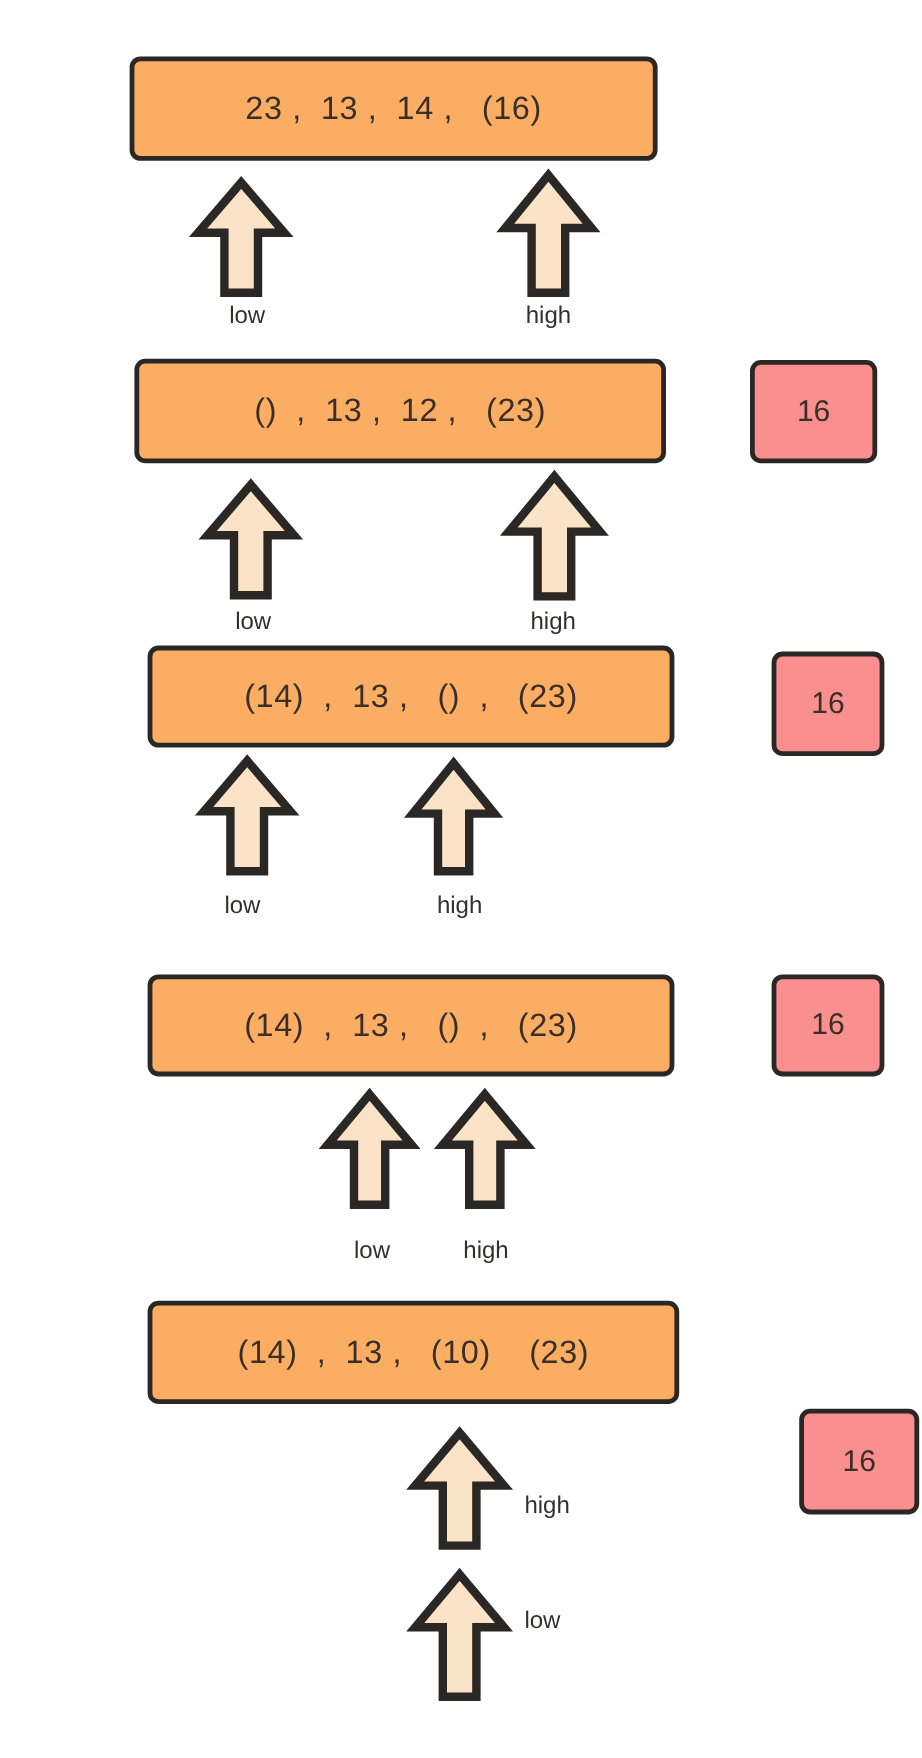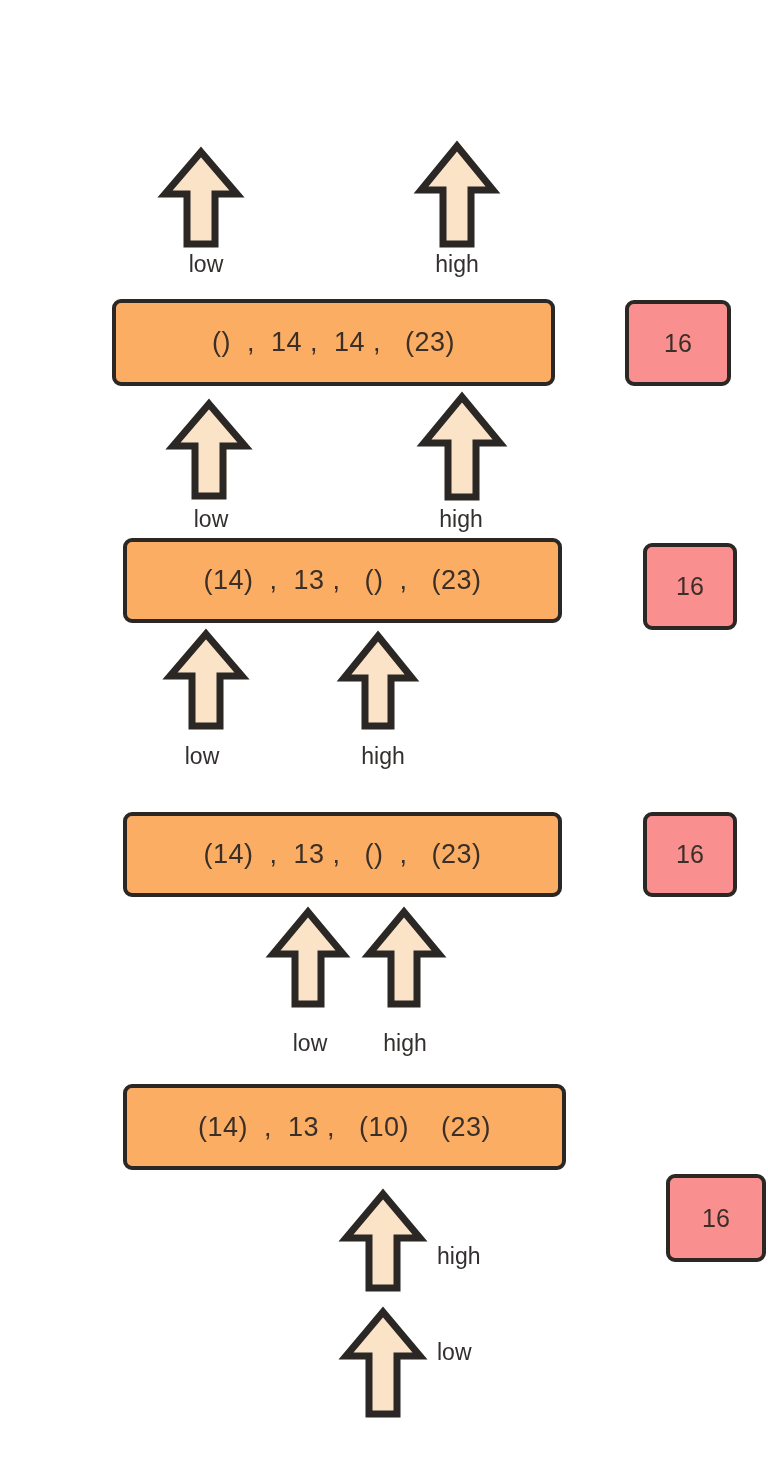--- a/index.html
+++ b/index.html
@@ -66,48 +66,51 @@
   }
   .arrow svg {
     display: block;
     overflow: visible;
   }
 
   
   .lbl {
     position: absolute;
     color: #332f2e;
-    font-size: 23px;
+    font-size: 20px;
     line-height: 1;
     white-space: nowrap;
   }
   .lbl.center { transform: translateX(-50%); }
 </style>
 </head>
 <body>
 
 <div class="stage">
 
+  <div class="array-box" style="left:108px; top:47px; width:440px; height:87px;">
+    <span class="array-text">23 ,  13 ,  14 ,   (16)</span>
+  </div>
 
   <div class="arrow" style="left:161px; top:148px;">
     <svg width="80" height="100" viewBox="0 0 80 100" aria-hidden="true">
       <path d="M40 4 L76 46 L54 46 L54 96 L26 96 L26 46 L4 46 Z" fill="#FBE3C8" stroke="#2B2725" stroke-width="7" stroke-linejoin="miter"></path>
     </svg>
   </div>
   <div class="lbl center" style="left:206px; top:253px;">low</div>
 
   <div class="arrow" style="left:417px; top:142px;">
     <svg width="80" height="106" viewBox="0 0 80 106" aria-hidden="true">
       <path d="M40 4 L76 48 L54 48 L54 102 L26 102 L26 48 L4 48 Z" fill="#FBE3C8" stroke="#2B2725" stroke-width="7" stroke-linejoin="miter"></path>
     </svg>
   </div>
   <div class="lbl center" style="left:457px; top:253px;">high</div>
 
   <div class="array-box" style="left:112px; top:299px; width:443px; height:87px;">
-    <span class="array-text">()  ,  14 ,  14 ,   (23)</span>
+    <span class="array-text">()  ,  13 ,  12 ,   (23)</span>
   </div>
   <div class="pivot-box" style="left:577px; top:300px; width:106px; height:86px;">
     <span class="pivot-text">16</span>
   </div>
 
   <div class="arrow" style="left:169px; top:400px;">
     <svg width="80" height="100" viewBox="0 0 80 100" aria-hidden="true">
       <path d="M40 4 L76 46 L54 46 L54 96 L26 96 L26 46 L4 46 Z" fill="#FBE3C8" stroke="#2B2725" stroke-width="7" stroke-linejoin="miter"></path>
     </svg>
   </div>

